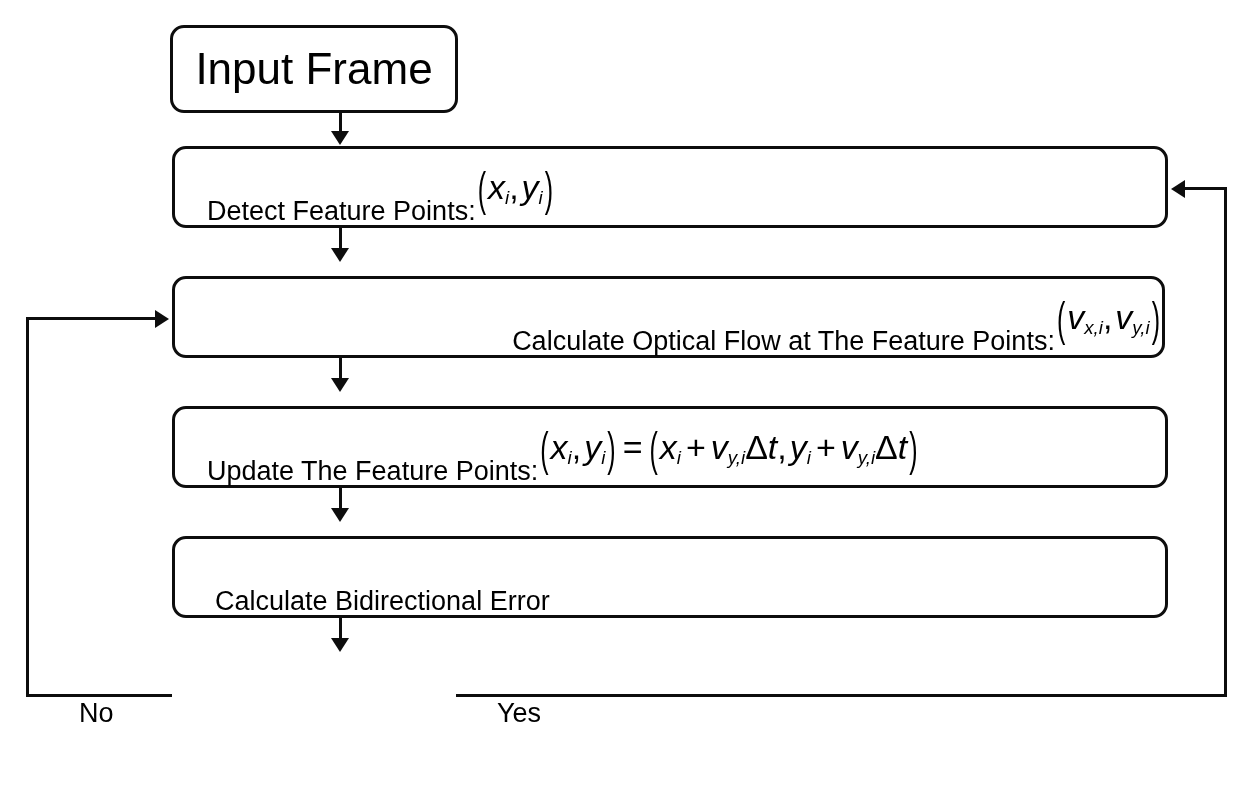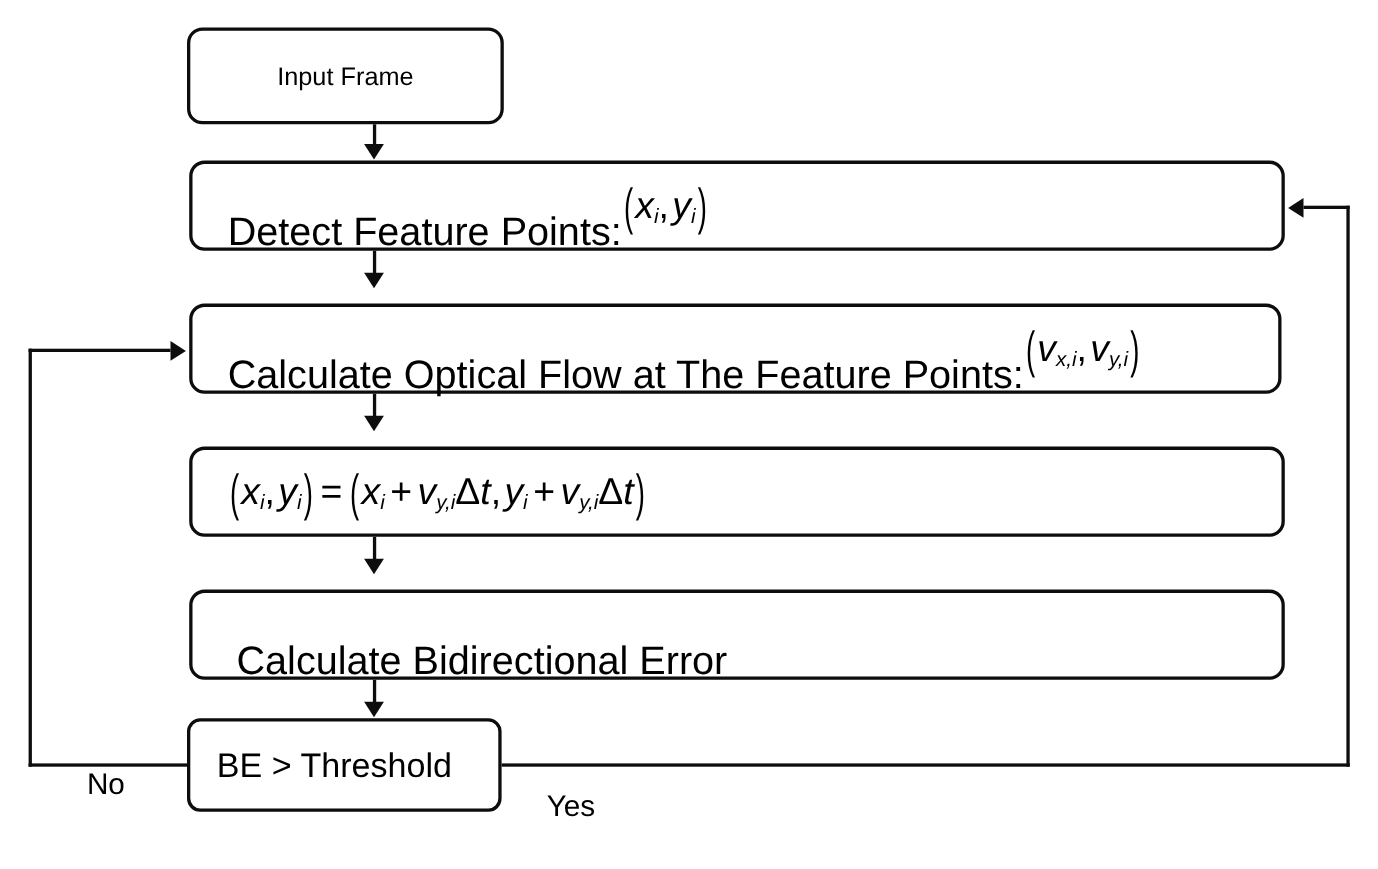--- a/index.html
+++ b/index.html
@@ -37,31 +37,31 @@
     display: block;
     white-space: nowrap;
     line-height: 1;
   }
   
   #node-input-frame      { left: 170px; top: 25px;  width: 288px; height: 88px;
                            justify-content: center; }
   #node-detect           { left: 172px; top: 146px; width: 996px; height: 82px;
                            padding-left: 32px; }
   #node-optical-flow     { left: 172px; top: 276px; width: 993px; height: 82px;
-                           padding-left: 32px; }
+                           padding-left: 32px; justify-content: flex-end; }
   #node-update-points    { left: 172px; top: 406px; width: 996px; height: 82px;
                            padding-left: 32px; }
   #node-bidir-error      { left: 172px; top: 536px; width: 996px; height: 82px;
                            padding-left: 40px; }
   #node-decision         { left: 170px; top: 653px; width: 286px; height: 85px;
                            padding-left: 24px; border-width: 3px; border-radius: 12px; }
 
   
-  .t-input   { font-size: 23px; }
-  .t-plain   { font-size: 36px; margin-top: 48px; }
+  .t-input   { font-size: 44px; }
+  .t-plain   { font-size: 27px; margin-top: 48px; }
   .t-decision{ font-size: 31px; }
 
   
   .math {
     font-family: Liberation Sans, sans-serif;
     font-style: italic;
     font-size: 34px;
     white-space: nowrap;
   }
   .math .up   { font-style: normal; }
@@ -116,21 +116,21 @@
 
   
   .branch-label {
     position: absolute;
     font-size: 27px;
     line-height: 1;
     white-space: nowrap;
     z-index: 3;
   }
   #label-no  { left: 79px;  top: 700px; }
-  #label-yes { left: 497px; top: 720px; text-align: center; }
+  #label-yes { left: 497px; top: 700px; text-align: center; }
 </style>
 </head>
 <body>
 
 <div id="flow-root">
 
   <div class="node" id="node-input-frame">
     <span class="node-label t-input">Input Frame</span>
   </div>
 
@@ -147,36 +147,34 @@
 
   <div class="node" id="node-optical-flow">
     <span class="node-label t-plain">Calculate Optical Flow at The Feature Points:</span>
       <span class="math"><span class="paren">(</span><span>v</span><sub>x,i</sub><span class="comma">,</span><span>v</span><sub>y,i</sub><span class="paren">)</span></span>
   </div>
 
   <div class="conn conn-v" style="left:338.5px; top:358px; height:22px;"></div>
   <div class="arrow arrow-down" style="left:331px; top:378px;"></div>
 
   <div class="node" id="node-update-points">
+    <span class="node-label t-plain">Update The Feature Points:</span>
       <span class="math"><span class="paren">(</span><span>x</span><sub>i</sub><span class="comma">,</span><span>y</span><sub>i</sub><span class="paren">)</span><span class="op">=</span><span class="paren">(</span><span>x</span><sub>i</sub><span class="op">+</span><span>v</span><sub>y,i</sub><span class="up">Δ</span><span>t</span><span class="comma">,</span><span>y</span><sub>i</sub><span class="op">+</span><span>v</span><sub>y,i</sub><span class="up">Δ</span><span>t</span><span class="paren">)</span></span>
   </div>
 
   <div class="conn conn-v" style="left:338.5px; top:488px; height:22px;"></div>
   <div class="arrow arrow-down" style="left:331px; top:508px;"></div>
 
   <div class="node" id="node-bidir-error">
     <span class="node-label t-plain">Calculate Bidirectional Error</span>
   </div>
 
   <div class="conn conn-v" style="left:338.5px; top:618px; height:22px;"></div>
   <div class="arrow arrow-down" style="left:331px; top:638px;"></div>
 
-  <div class="node" id="node-decision">
-    <span class="node-label t-decision">BE &gt; Threshold</span>
-  </div>
 
   <div class="conn conn-h" style="left:26px; top:694px; width:146px;"></div>
   <div class="conn conn-v" style="left:26px; top:317px; height:380px;"></div>
   <div class="conn conn-h" style="left:26px; top:317px; width:129px;"></div>
   <div class="arrow arrow-right" style="left:155px; top:309.5px;"></div>
   <div class="branch-label" id="label-no">No</div>
 
   <div class="conn conn-h" style="left:456px; top:694px; width:771px;"></div>
   <div class="conn conn-v" style="left:1224px; top:187px; height:510px;"></div>
   <div class="conn conn-h" style="left:1185px; top:187px; width:42px;"></div>

